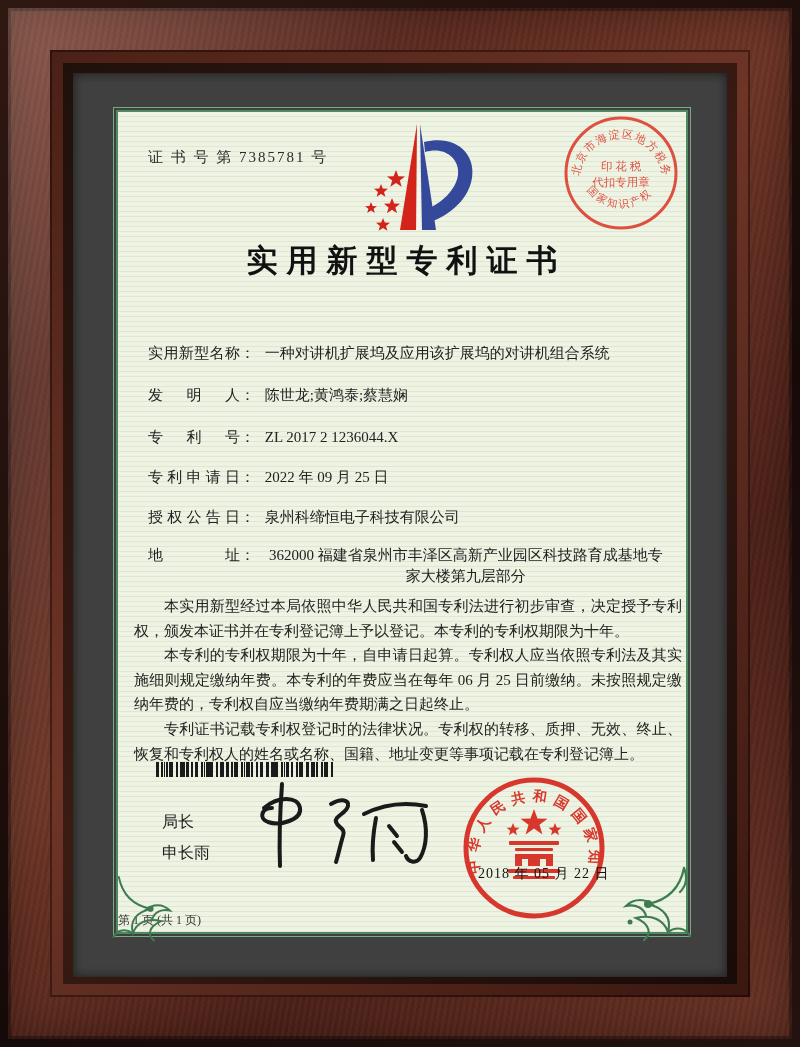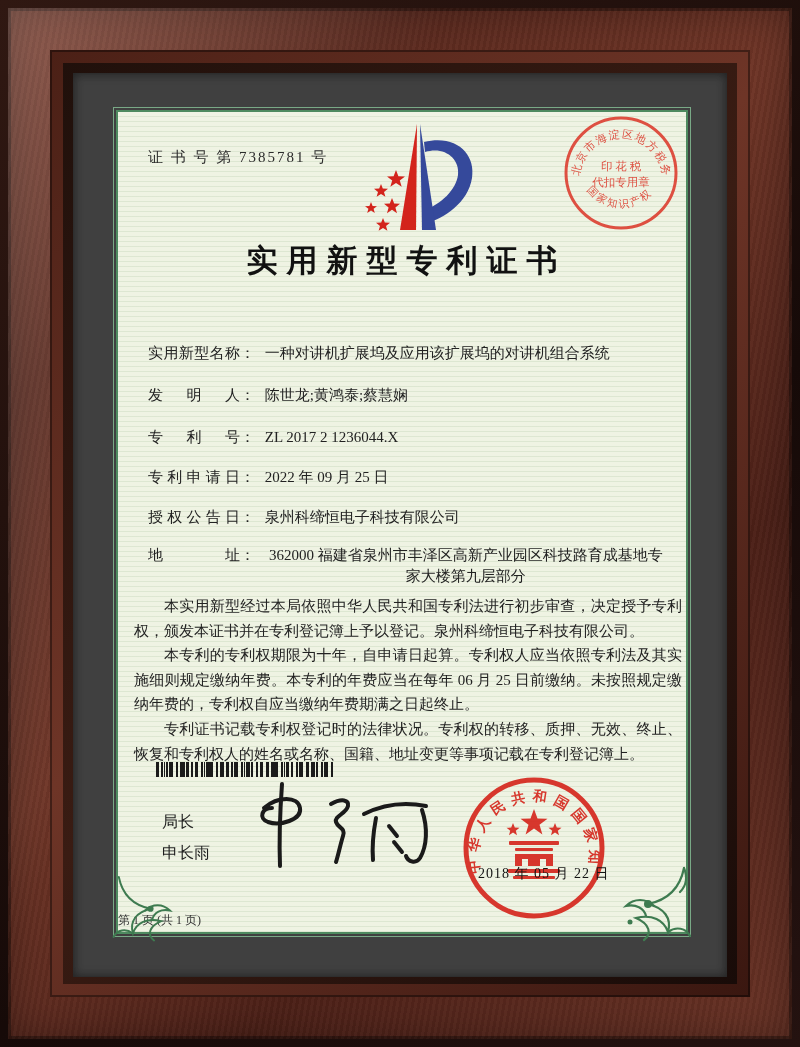--- a/index.html
+++ b/index.html
@@ -124,21 +124,21 @@
       <div class="abs frow" style="top:381px">
         <span class="flabel">授权公告日</span><span class="fcolon">：</span>
         <span class="fval">泉州科缔恒电子科技有限公司</span>
       </div>
       <div class="abs frow" style="top:419px">
         <span class="flabel">地址</span><span class="fcolon">：</span>
         <span class="fval fval-wide">362000 福建省泉州市丰泽区高新产业园区科技路育成基地专家大楼第九层部分</span>
       </div>
 
       <div class="abs paras">
-        <p>本实用新型经过本局依照中华人民共和国专利法进行初步审查，决定授予专利权，颁发本证书并在专利登记簿上予以登记。泉州科缔恒电子科技有限公司。</p>
+        <p>本实用新型经过本局依照中华人民共和国专利法进行初步审查，决定授予专利权，颁发本证书并在专利登记簿上予以登记。本专利的专利权期限为十年。</p>
         <p>本专利的专利权期限为十年，自申请日起算。专利权人应当依照专利法及其实施细则规定缴纳年费。本专利的年费应当在每年 06 月 25 日前缴纳。未按照规定缴纳年费的，专利权自应当缴纳年费期满之日起终止。</p>
         <p>专利证书记载专利权登记时的法律状况。专利权的转移、质押、无效、终止、恢复和专利权人的姓名或名称、国籍、地址变更等事项记载在专利登记簿上。</p>
       </div>
 
       <div class="abs barcode"></div>
 
       <div class="abs signer">
         <div>局长</div>
         <div>申长雨</div>
       </div>

